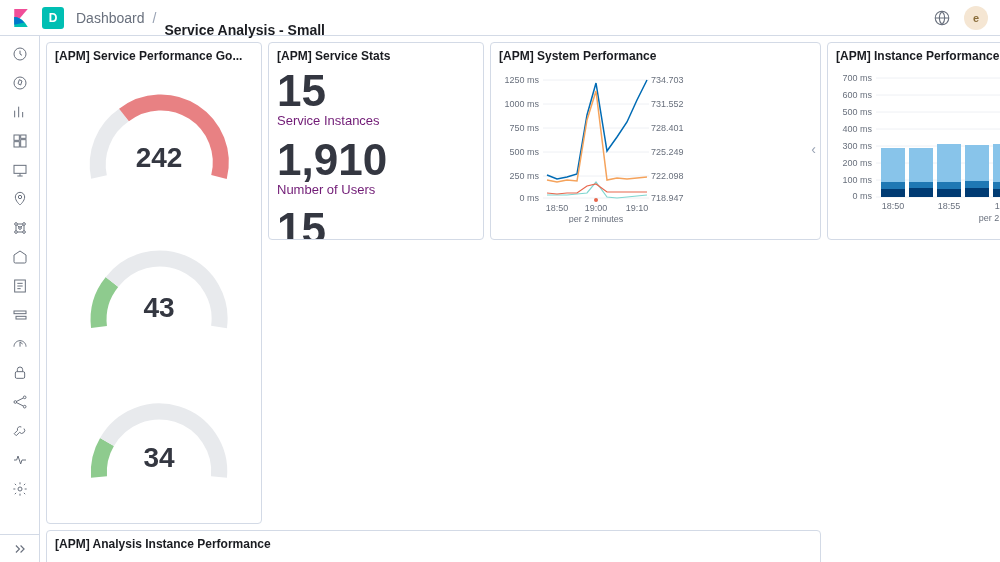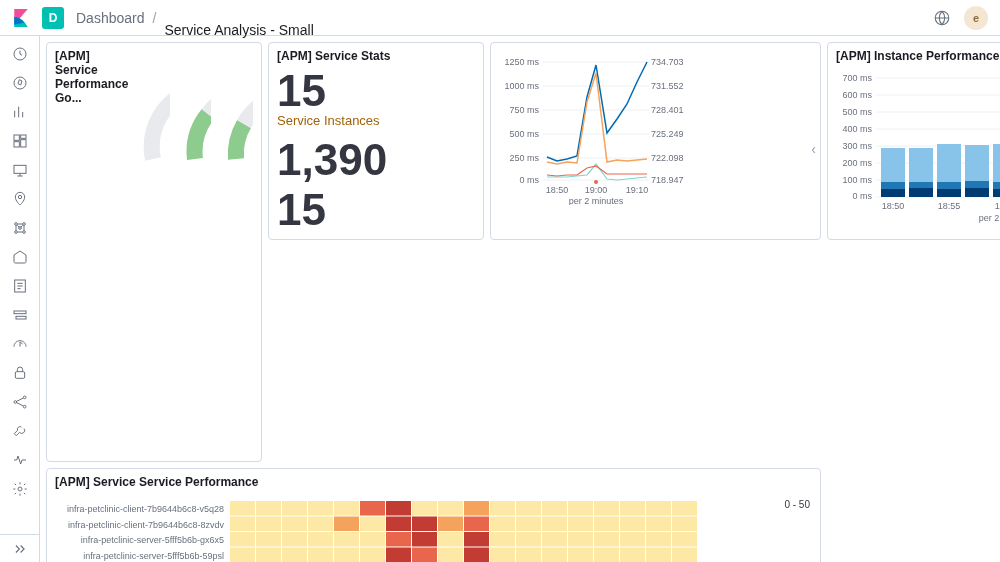--- a/index.html
+++ b/index.html
@@ -4,50 +4,50 @@
 <style>
 * { margin:0; padding:0; box-sizing:border-box; }
 body { font-family:-apple-system,BlinkMacSystemFont,"Segoe UI",Helvetica,Arial,sans-serif; font-size:12px; color:#343741; background:#fff; width:1000px; height:562px; overflow:hidden; }
 .top-header { height:36px; border-bottom:1px solid #d3dae6; display:flex; align-items:center; padding:0 12px; gap:12px; }
 .logo-k { width:18px; height:18px; display:flex; align-items:center; }
 .logo-k svg { width:18px; height:18px; }
 .d-badge { width:22px; height:22px; background:#00bfb3; color:#fff; font-weight:700; font-size:12px; display:flex; align-items:center; justify-content:center; border-radius:3px; }
 .breadcrumb { display:flex; align-items:center; gap:8px; font-size:14px; }
 .breadcrumb .dash { color:#69707d; }
 .breadcrumb .sep { color:#98a2b3; }
-.breadcrumb .title { font-weight:400; color:#1a1c21;margin-top:24px; }
+.breadcrumb .title { font-weight:700; color:#1a1c21;margin-top:24px; }
 .top-header .spacer { flex:1; }
 .top-icn { width:20px; height:20px; color:#69707d; display:flex; align-items:center; justify-content:center; cursor:pointer; }
 .avatar { width:24px; height:24px; border-radius:50%; background:#f5e6d3; color:#8a6d3b; font-size:11px; font-weight:600; display:flex; align-items:center; justify-content:center; }
 .body { display:flex; height:526px; }
 .sidebar { width:40px; border-right:1px solid #d3dae6; display:flex; flex-direction:column; align-items:center; padding-top:8px; gap:9px; }
 .sidebar .nav-icn { width:20px; height:20px; color:#69707d; display:flex; align-items:center; justify-content:center; cursor:pointer; }
 .sidebar .spacer { flex:1; }
 .sidebar .collapse { width:20px; height:20px; color:#69707d; margin-bottom:8px; display:flex; align-items:center; justify-content:center; cursor:pointer; border-top:1px solid #d3dae6; width:100%; padding-top:8px; }
 .content { flex:1; padding:6px; overflow:hidden; }
 .grid { display:grid; grid-template-columns:216px 216px 331px 183px; grid-template-rows:198px 210px auto; gap:6px; }
 .panel { border:1px solid #d3dae6; border-radius:4px; padding:6px 8px; position:relative; background:#fff; }
 .panel-title { font-size:12px; font-weight:700; color:#1a1c21; margin-bottom:4px; }
 
 .stats { text-align:left; overflow:hidden; }
 .stats .big { font-size:44px; font-weight:800; line-height:1; margin-top:6px; }
-.stats .lbl { font-size:13px; color:#a16207; margin-bottom:10px; }
+.stats .lbl { font-size:13px; color:#701a75; margin-bottom:10px; }
 
 .axis-l { font-size:9px; fill:#69707d; text-anchor:end; }
 .axis-r { font-size:9px; fill:#69707d; text-anchor:start; }
 .axis-b { font-size:9px; fill:#69707d; text-anchor:middle; }
 .grid-line { stroke:#eef0f4; stroke-width:1; }
 .caret { position:absolute; top:50%; color:#98a2b3; font-size:14px; cursor:pointer; }
 
 .heat-panel { grid-column:1 / span 3; }
 .heat-row-lbl { font-size:9px; fill:#69707d; text-anchor:end; }
 .legend-txt { font-size:10px; color:#343741; }
 .heat-legend { position:absolute; right:10px; top:28px; display:flex; flex-direction:column; gap:4px; }
 
-.gauges { grid-row:1 / span 3; display:flex; flex-direction:row; }
+.gauges { grid-row:1 / span 3; display:flex; flex-direction:column; }
 .gauge-svg { display:block; margin:0 auto; }
 .gauge-val { font-size:28px; font-weight:700; text-anchor:middle; fill:#343741; }
 </style>
 </head>
 <body>
 
 <div class="top-header">
   <span class="logo-k">
     <svg viewBox="0 0 32 32">
         <path d="M4 0 L28 0 L4 28 Z" fill="#f04e98"></path>
@@ -182,25 +182,27 @@
       </span>
   </div>
 
   <div class="content">
     <div class="grid">
 
       <div class="panel stats">
         <div class="panel-title">[APM] Service Stats</div>
         <div class="big">15</div>
         <div class="lbl">Service Instances</div>
-        <div class="big">1,390</div>
+        <div class="big">1,910</div>
+        <div class="lbl">Number of Users</div>
         <div class="big">15</div>
       </div>
 
       <div class="panel">
+        <div class="panel-title">[APM] System Performance</div>
         <span class="caret" style="right:4px">‹</span>
         <svg width="198" height="156">
           <g>
             <text class="axis-l" x="40" y="16">1250 ms</text>
             <text class="axis-l" x="40" y="40">1000 ms</text>
             <text class="axis-l" x="40" y="64">750 ms</text>
             <text class="axis-l" x="40" y="88">500 ms</text>
             <text class="axis-l" x="40" y="112">250 ms</text>
             <text class="axis-l" x="40" y="134">0 ms</text>
             <text class="axis-r" x="152" y="16">734.703</text>
@@ -324,21 +326,21 @@
           <text class="gauge-val" x="85" y="100">43</text>
         </svg>
         <svg class="gauge-svg" width="160" height="150">
           <path d="M25 110 A60 60 0 0 1 33 75" fill="none" stroke="#8ecb8e" stroke-width="16"></path>
           <path d="M33 75 A60 60 0 0 1 145 110" fill="none" stroke="#e8eaed" stroke-width="16"></path>
           <text class="gauge-val" x="85" y="100">34</text>
         </svg>
       </div>
 
       <div class="panel heat-panel">
-        <div class="panel-title">[APM] Service Service Performance</div>
+        <div class="panel-title">[APM] Analysis Instance Performance</div>
         <div class="heat-legend">
           <div><span class="legend-txt">0 - 50</span></div>
 
         </div>
         <svg width="660" height="180">
           <g id="heat-rows">
               <text class="heat-row-lbl" x="169" y="19">infra-petclinic-client-7b9644b6c8-v5q28</text>
               <text class="heat-row-lbl" x="169" y="34.5">infra-petclinic-client-7b9644b6c8-8zvdv</text>
               <text class="heat-row-lbl" x="169" y="50">infra-petclinic-server-5fff5b6b-gx6x5</text>
               <text class="heat-row-lbl" x="169" y="65.5">infra-petclinic-server-5fff5b6b-59psl</text>

